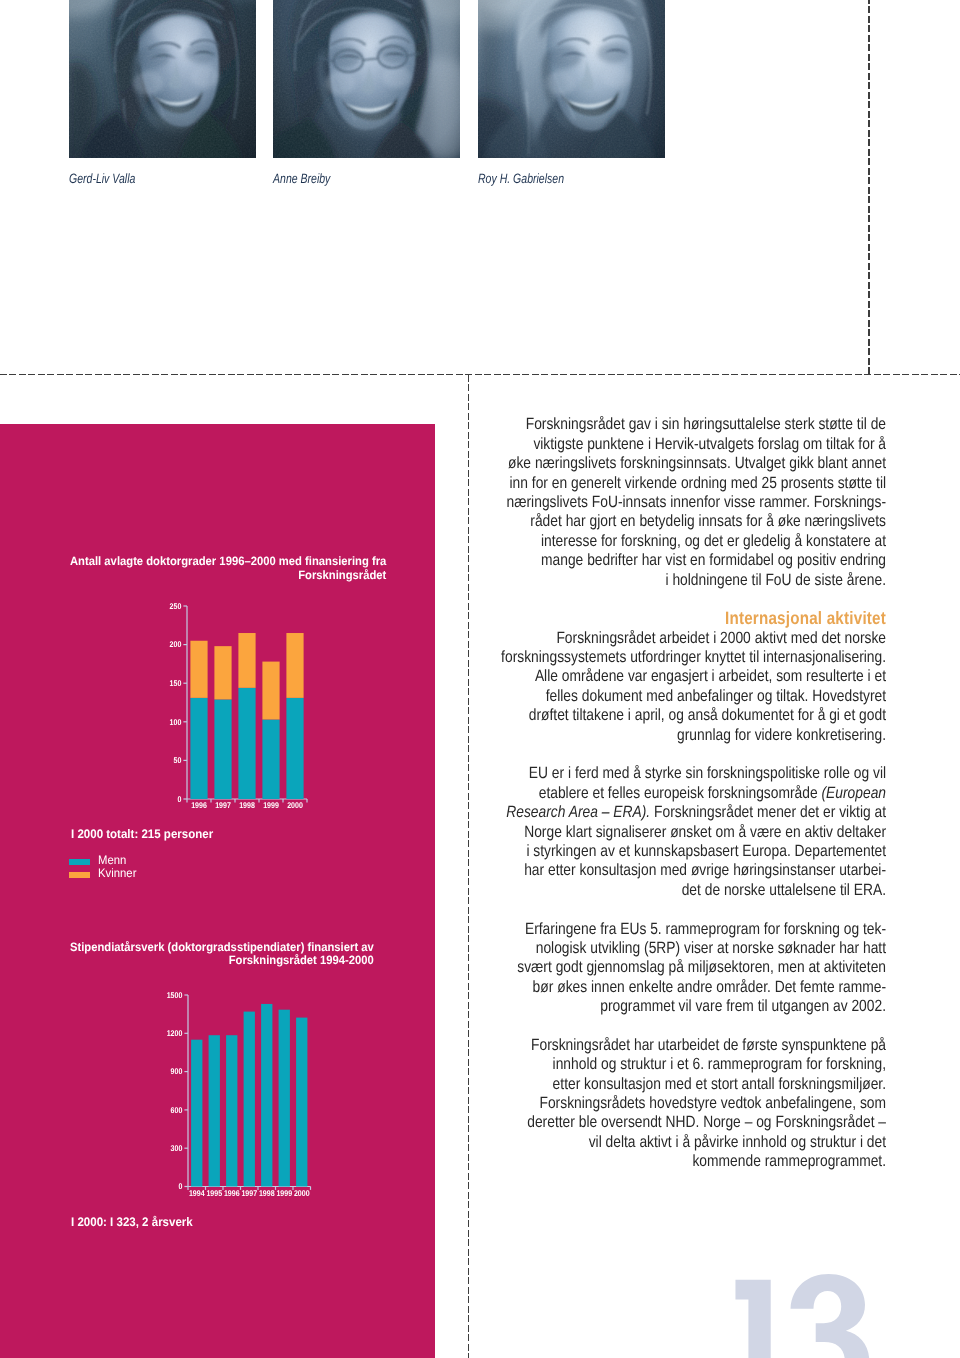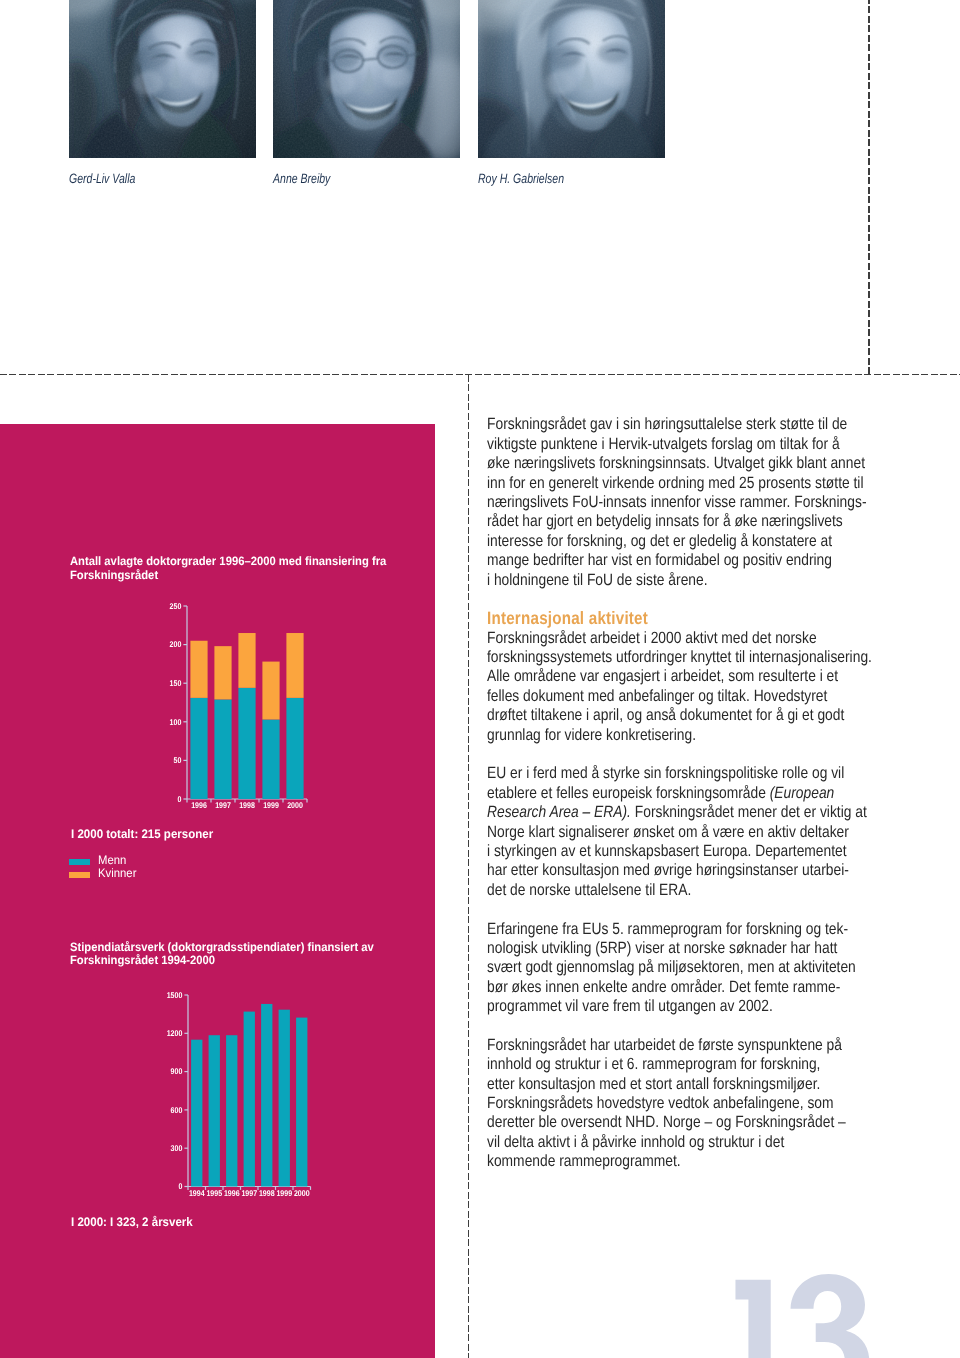--- a/index.html
+++ b/index.html
@@ -1,19 +1,19 @@
 <!DOCTYPE html>
 <html><head>
 <meta charset="utf-8">
 <style>
   html,body{margin:0;padding:0;}
   body{width:960px;height:1358px;background:#ffffff;
        font-family:"Liberation Sans",sans-serif;position:relative;overflow:hidden;
        -webkit-font-smoothing:antialiased;text-rendering:geometricPrecision;}
-  .page{position:absolute;left:0;top:0;width:960px;height:1358px;overflow:hidden;}
+  .page{position:absolute;left:0;top:0;width:960px;height:1358px;overflow:hidden;text-align:right;}
 
   
   .photo{position:absolute;top:0;width:187px;height:158px;overflow:hidden;background:#22384f;}
   .photo svg{position:absolute;left:0;top:-41px;}
   .pcap{position:absolute;top:171.4px;font-style:italic;font-size:13.5px;color:#1e3350;
         white-space:nowrap;transform:scaleX(0.78);transform-origin:0 0;}
 
   
   .dash-h{position:absolute;left:0;top:373.6px;width:960px;height:1.3px;
           background:repeating-linear-gradient(to right,#3d3d3d 0 6.7px,transparent 6.7px 9.5px);}

